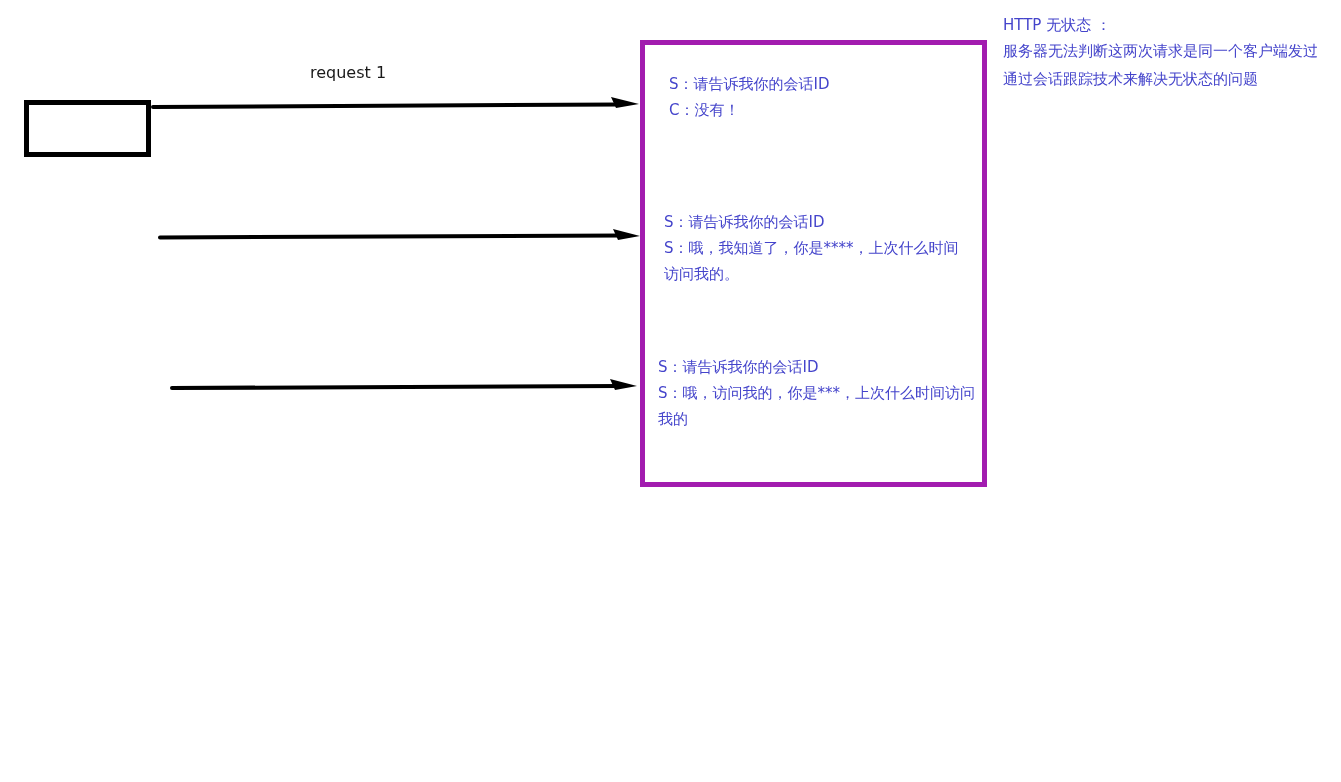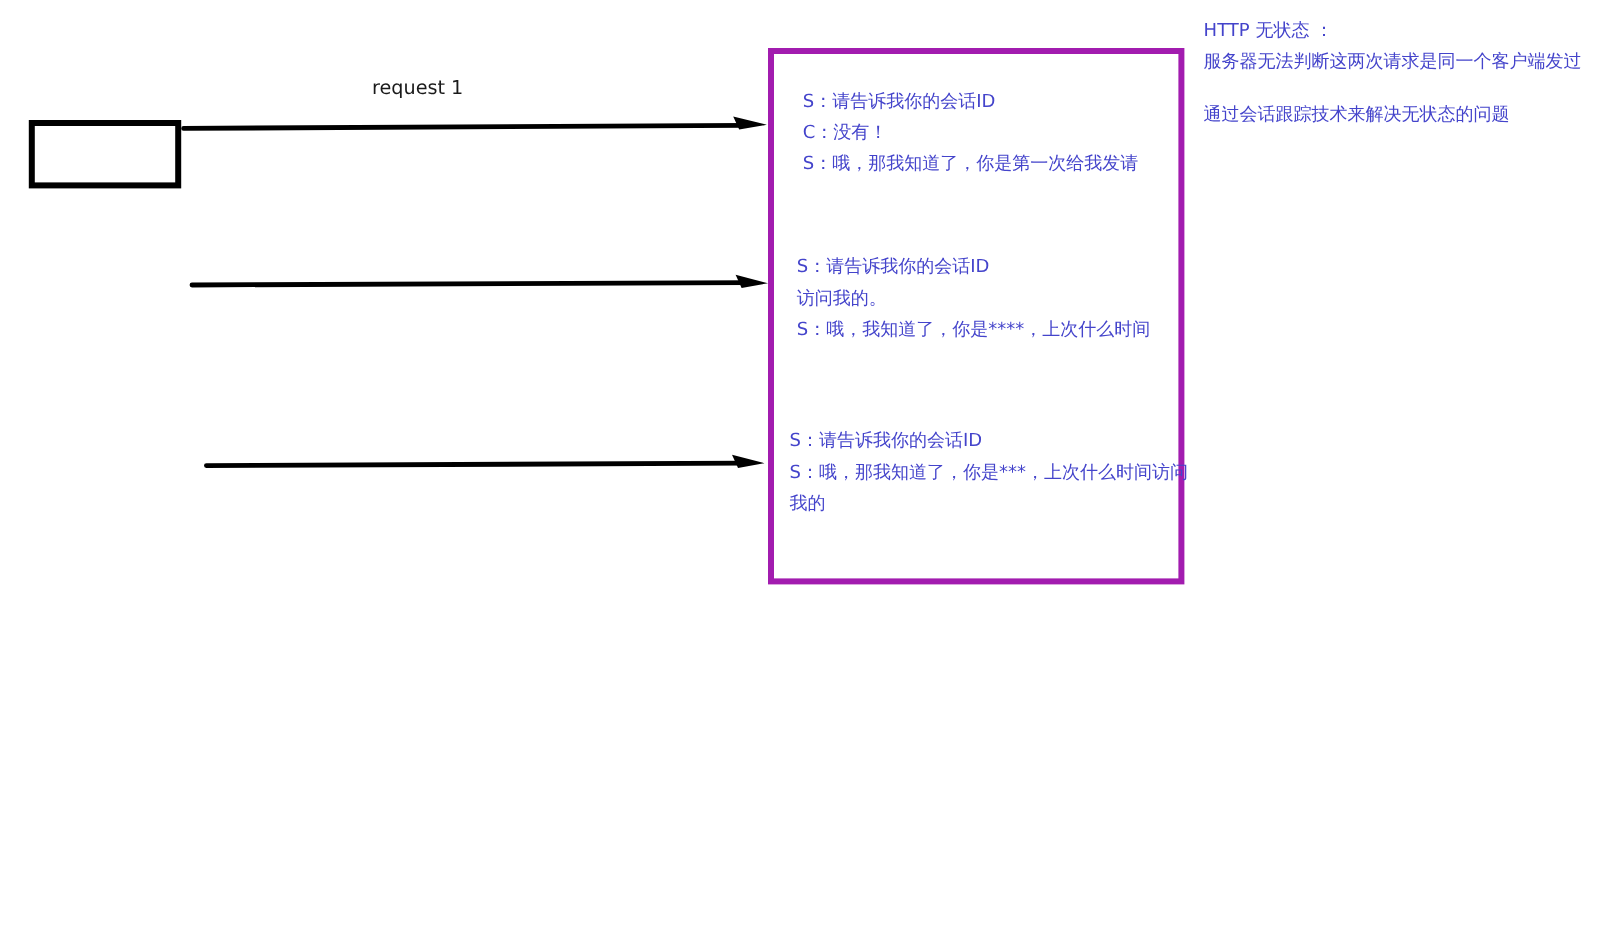--- a/index.html
+++ b/index.html
@@ -51,21 +51,21 @@
   .dialog-section.s2 { left: 19px; top: 164px; }
   .dialog-section.s3 { left: 13px; top: 309px; }
   .notes {
     position: absolute;
     left: 1003px; top: 12px;
     font-size: 15px;
     line-height: 26px;
     color: #4444cb;
     white-space: nowrap;
   }
-  .notes .solution { margin-top: 18px; }
+  .notes .solution { margin-top: 2px; }
 </style>
 </head>
 <body>
 
 <div id="canvas">
 
   <div class="client-box"></div>
 
   <div class="request-label">request 1</div>
 
@@ -82,32 +82,31 @@
       <path d="M172,388 L620,386" stroke="#000000" stroke-width="4" stroke-linecap="round" fill="none"></path>
       <polygon points="637,386 610,379 615,390" fill="#000000"></polygon>
     </g>
   </svg>
 
   <div class="server-box">
 
     <div class="dialog-section s1">
       <div>S：请告诉我你的会话ID</div>
       <div>C：没有！</div>
-      <div>S：哦，那我知道了，你是第一次给我发请</div>
     </div>
 
     <div class="dialog-section s2">
       <div>S：请告诉我你的会话ID</div>
+      <div>S：哦，我知道了，你是****，上次什么时间</div>
       <div>访问我的。</div>
-      <div>S：哦，我知道了，你是****，上次什么时间</div>
     </div>
 
     <div class="dialog-section s3">
       <div>S：请告诉我你的会话ID</div>
-      <div>S：哦，那我知道了，你是***，上次什么时间访问</div>
+      <div>S：哦，访问我的，你是***，上次什么时间访问</div>
       <div>我的</div>
     </div>
 
   </div>
 
   <div class="notes">
     <div>HTTP 无状态 ：</div>
     <div>服务器无法判断这两次请求是同一个客户端发过</div>
     <div class="solution">通过会话跟踪技术来解决无状态的问题</div>
   </div>

